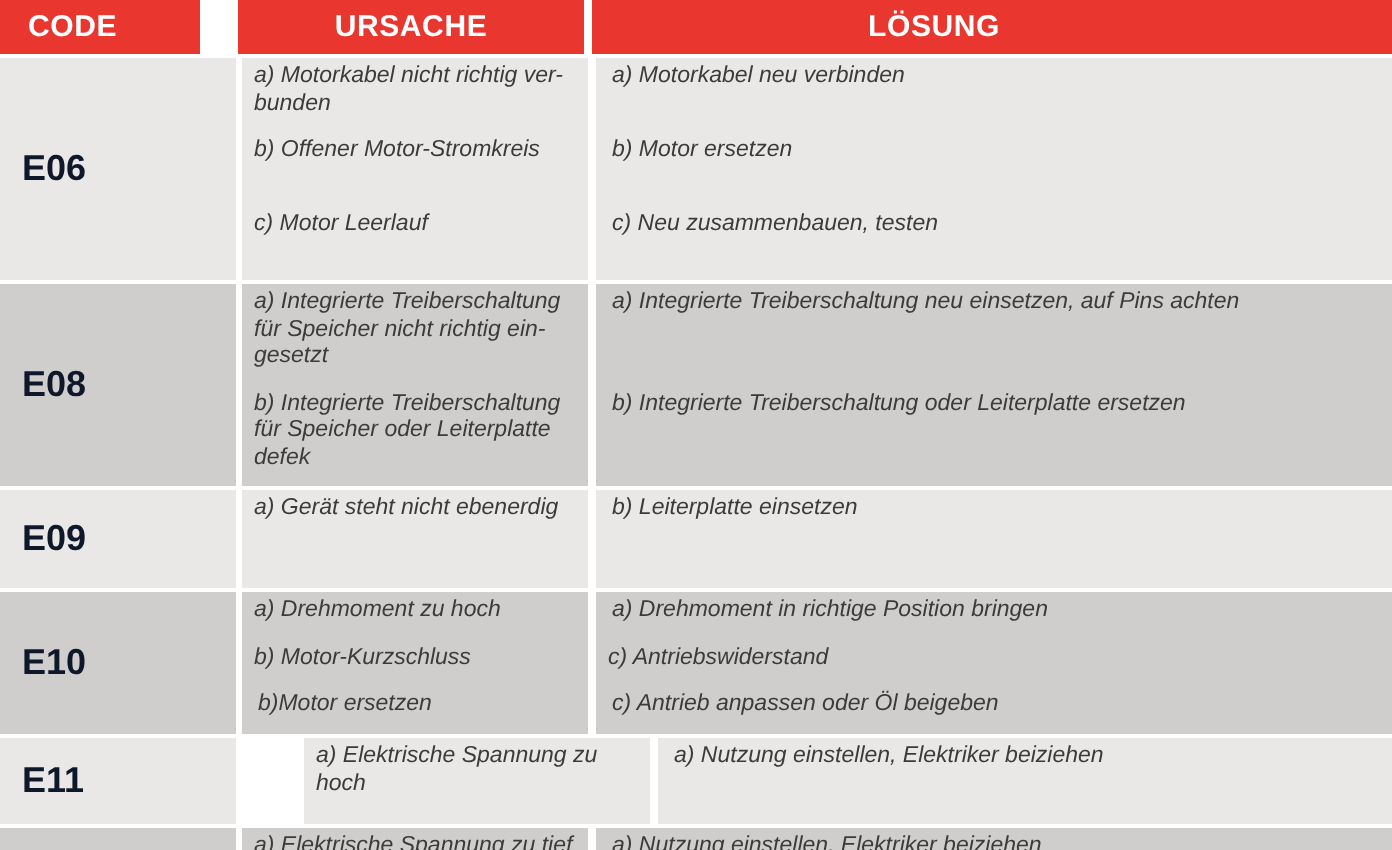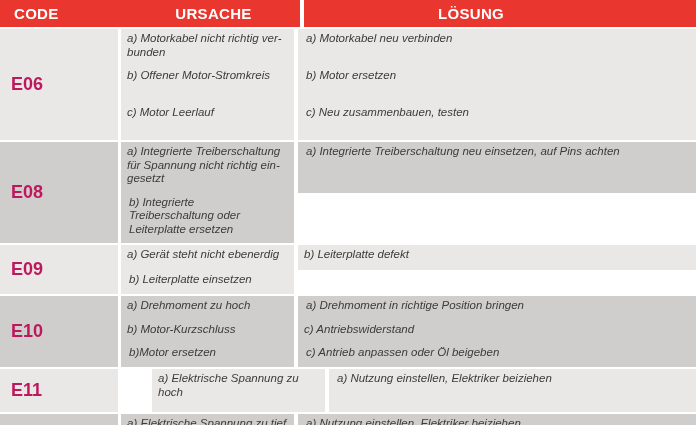--- a/index.html
+++ b/index.html
@@ -9,29 +9,29 @@
     color:var(--body-text,#3b3b3b);
   }
   
   .header{display:flex;height:27px;margin-bottom:2px;}
   .hcell{
     background:var(--header-bg,#e9372f);
     color:var(--header-text,#ffffff);
     font-size:15px;font-weight:bold;letter-spacing:.3px;
     display:flex;align-items:center;box-sizing:border-box;
   }
-  .hc-code{width:127px;margin-right:0;padding-left:14px;}
+  .hc-code{width:100px;margin-right:19px;padding-left:14px;}
   .hc-ursache{width:173px;margin-right:4px;justify-content:center;}
   .hc-loesung{flex:1;justify-content:center;padding-right:58px;}
   
   .row{display:flex;margin-bottom:2px;}
   .code{
     width:118px;margin-right:3px;box-sizing:border-box;
     display:flex;align-items:center;padding-left:11px;
-    font-size:18px;font-weight:bold;color:#be185d;flex:none;
+    font-size:18px;font-weight:bold;color:#0f172a;flex:none;
   }
   .row:last-child .code{padding-left:22px;}
   .pairs{
     flex:1;display:grid;
     grid-template-columns:173px 1fr;
     column-gap:4px;
     grid-auto-rows:minmax(auto,1fr);
     font-style:italic;
   }
   .item{
@@ -72,31 +72,33 @@
           <div class="item u-item">b) Offener Motor-Stromkreis</div>
           <div class="item l-item">b) Motor ersetzen</div>
           <div class="item u-item">c) Motor Leerlauf</div>
           <div class="item l-item">c) Neu zusammenbauen, testen</div>
         </div>
       </div>
       <div class="row">
         <div class="code">E08</div>
         <div class="pairs">
           <div class="item u-item">a) Integrierte Treiberschaltung
-für Spannung nicht richtig ein-
+für Speicher nicht richtig ein-
 gesetzt</div>
           <div class="item l-item">a) Integrierte Treiberschaltung neu einsetzen, auf Pins achten</div>
+          <div class="item u-item">b) Integrierte Treiberschaltung
+für Speicher oder Leiterplatte
+defek</div>
           <div class="item l-item">b) Integrierte Treiberschaltung oder Leiterplatte ersetzen</div>
         </div>
       </div>
       <div class="row">
         <div class="code">E09</div>
         <div class="pairs">
           <div class="item u-item">a) Gerät steht nicht ebenerdig</div>
-          <div class="item u-item">b) Leiterplatte defekt</div>
           <div class="item l-item">b) Leiterplatte einsetzen</div>
         </div>
       </div>
       <div class="row">
         <div class="code">E10</div>
         <div class="pairs">
           <div class="item u-item">a) Drehmoment zu hoch</div>
           <div class="item l-item">a) Drehmoment in richtige Position bringen</div>
           <div class="item u-item">b) Motor-Kurzschluss</div>
           <div class="item u-item">c) Antriebswiderstand</div>

